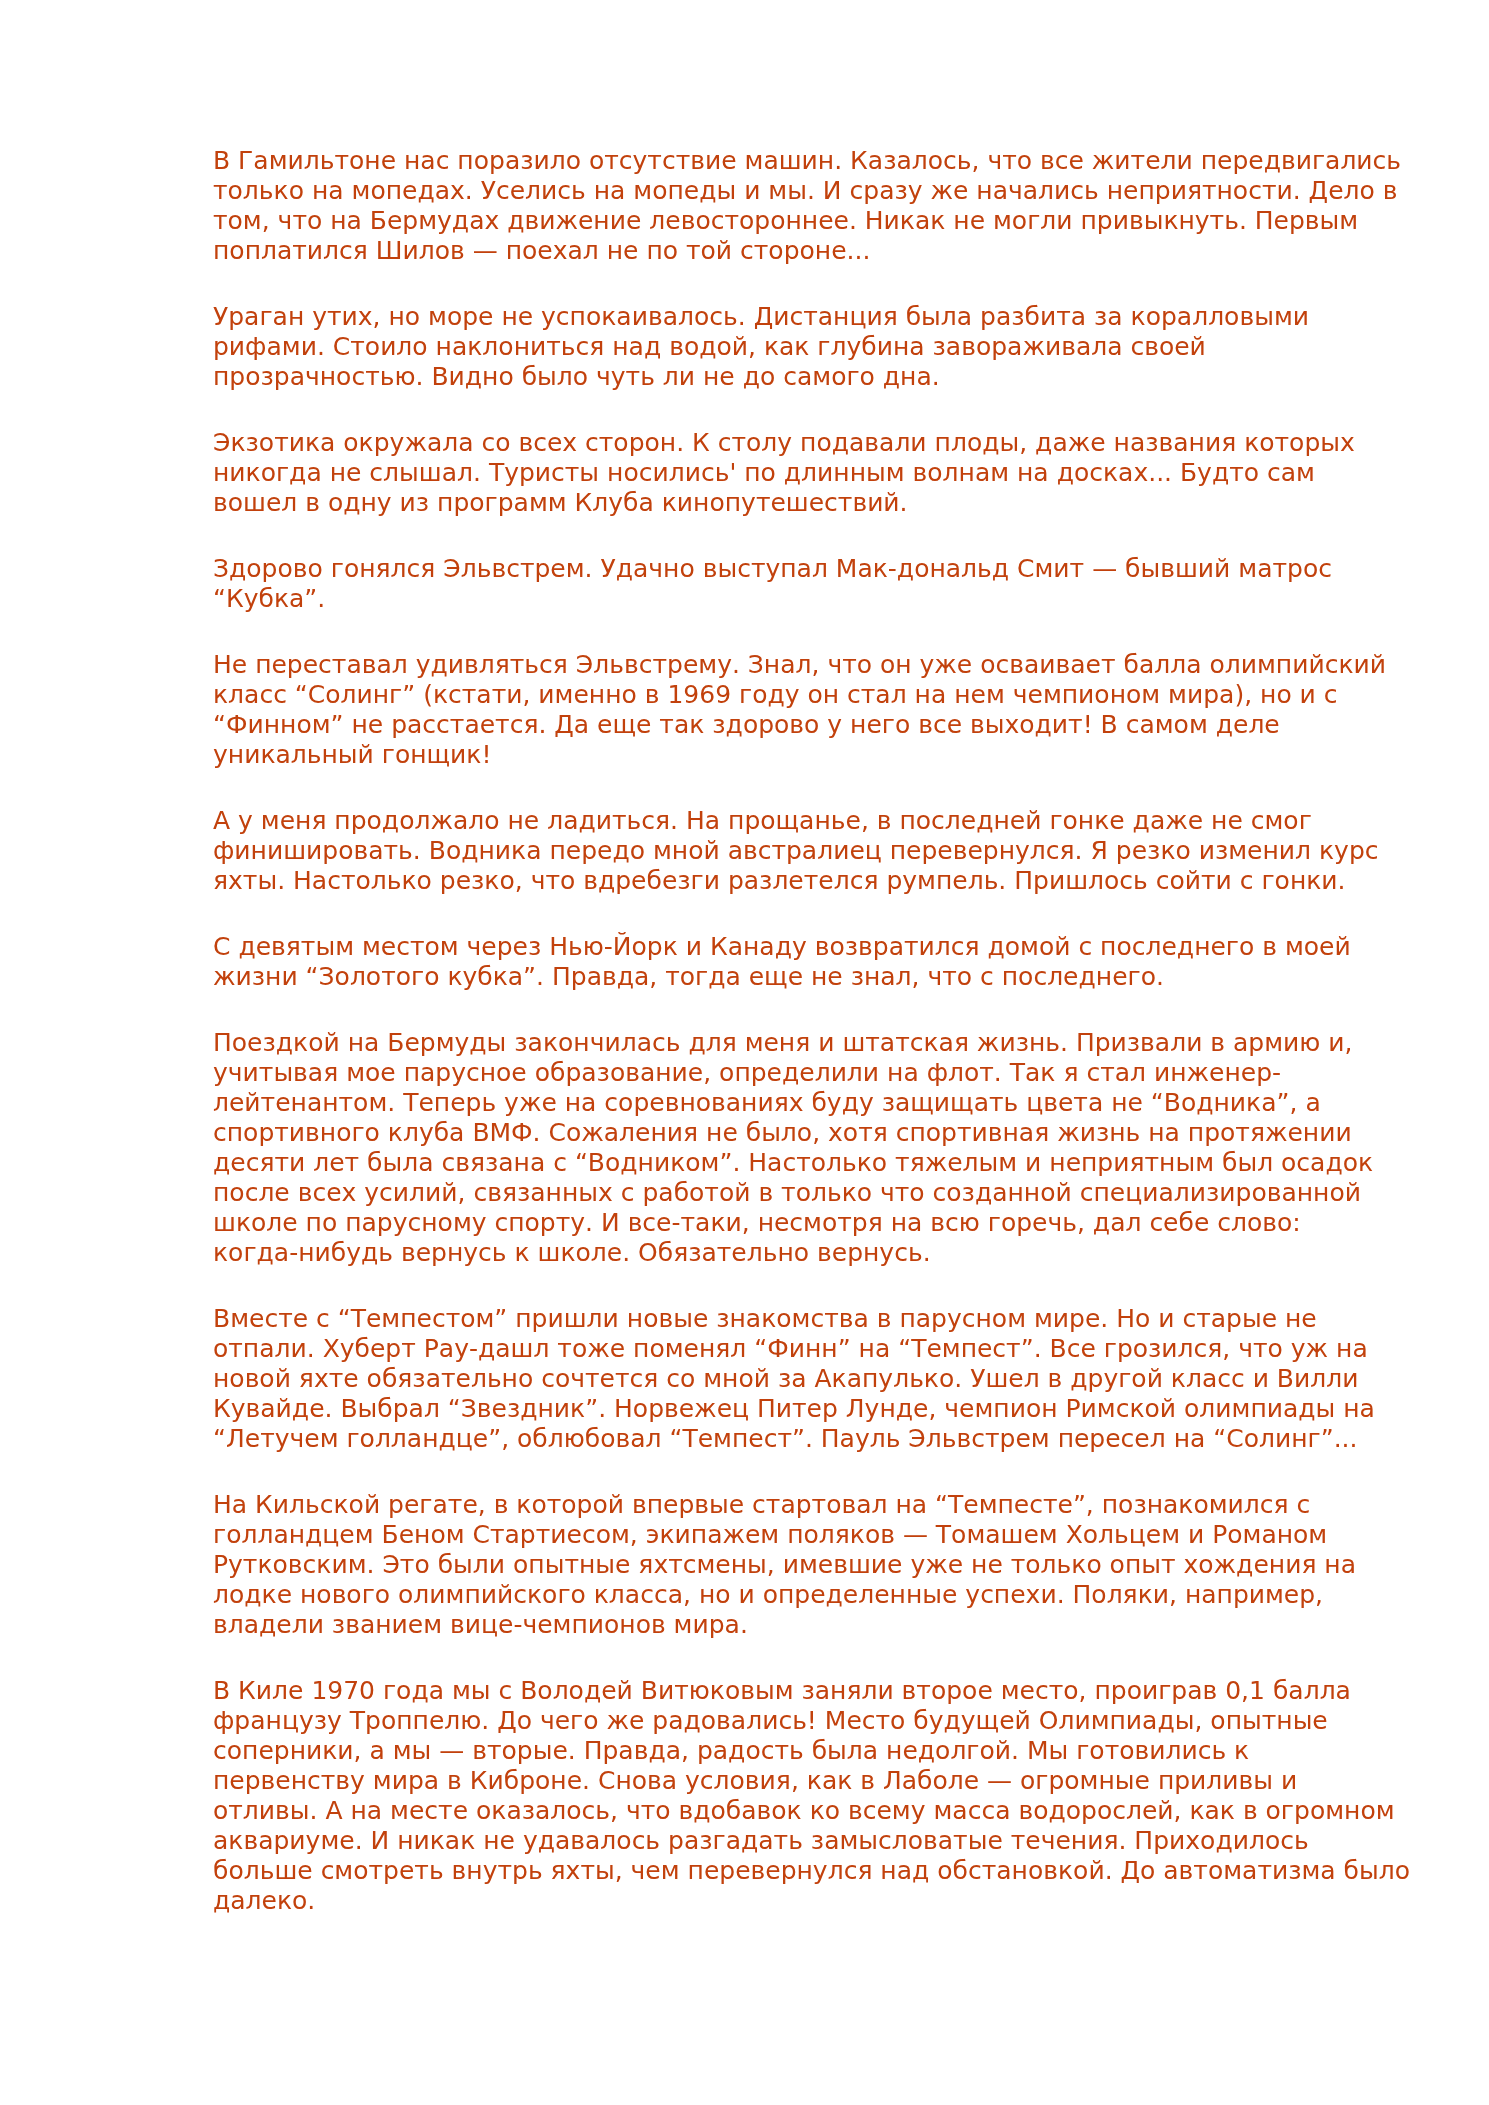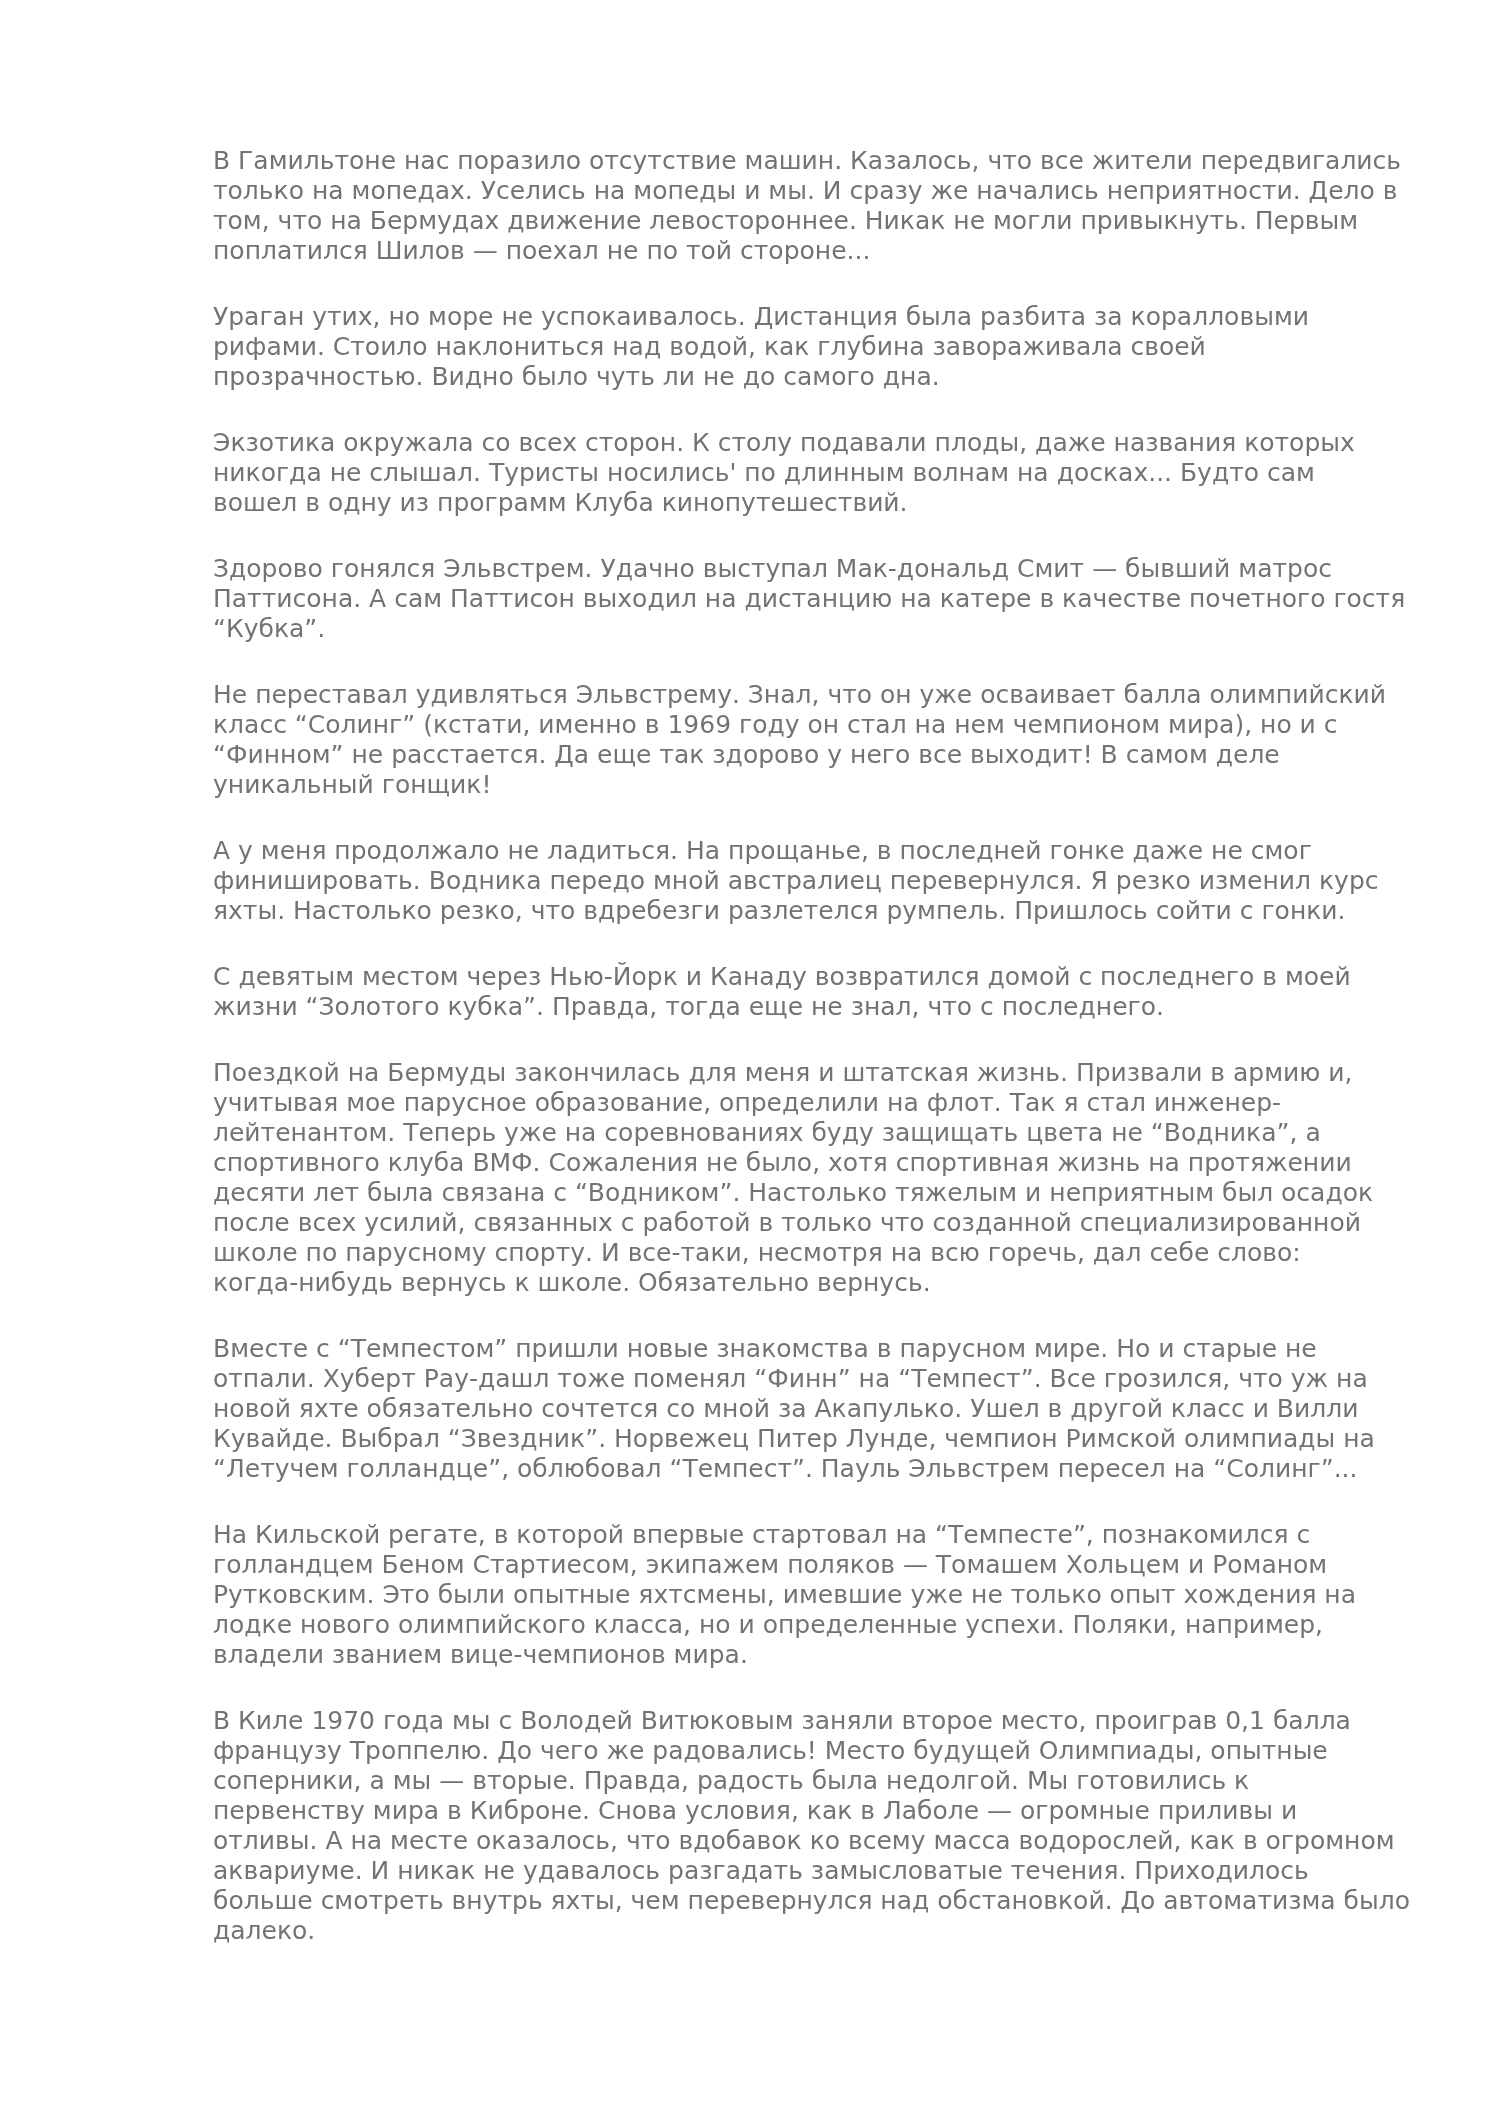--- a/index.html
+++ b/index.html
@@ -35,40 +35,39 @@
   }
   .text-line {
     display: block;
     white-space: pre;
   }
 </style>
 </head>
 <body style="background: rgb(255, 255, 255);">
 
 <main class="page">
-  <div class="text-column" id="text-column" style="color: #737373;">
+  <div class="text-column" id="text-column" style="color: #c2410c;">
       <p class="paragraph">
         <span class="text-line">В Гамильтоне нас поразило отсутствие машин. Казалось, что все жители передвигались</span>
         <span class="text-line">только на мопедах. Уселись на мопеды и мы. И сразу же начались неприятности. Дело в</span>
         <span class="text-line">том, что на Бермудах движение левостороннее. Никак не могли привыкнуть. Первым</span>
         <span class="text-line">поплатился Шилов — поехал не по той стороне...</span>
       </p>
       <p class="paragraph">
         <span class="text-line">Ураган утих, но море не успокаивалось. Дистанция была разбита за коралловыми</span>
         <span class="text-line">рифами. Стоило наклониться над водой, как глубина завораживала своей</span>
         <span class="text-line">прозрачностью. Видно было чуть ли не до самого дна.</span>
       </p>
       <p class="paragraph">
         <span class="text-line">Экзотика окружала со всех сторон. К столу подавали плоды, даже названия которых</span>
         <span class="text-line">никогда не слышал. Туристы носились' по длинным волнам на досках... Будто сам</span>
         <span class="text-line">вошел в одну из программ Клуба кинопутешествий.</span>
       </p>
       <p class="paragraph">
         <span class="text-line">Здорово гонялся Эльвстрем. Удачно выступал Мак-дональд Смит — бывший матрос</span>
-        <span class="text-line">Паттисона. А сам Паттисон выходил на дистанцию на катере в качестве почетного гостя</span>
         <span class="text-line">“Кубка”.</span>
       </p>
       <p class="paragraph">
         <span class="text-line">Не переставал удивляться Эльвстрему. Знал, что он уже осваивает балла олимпийский</span>
         <span class="text-line">класс “Солинг” (кстати, именно в 1969 году он стал на нем чемпионом мира), но и с</span>
         <span class="text-line">“Финном” не расстается. Да еще так здорово у него все выходит! В самом деле</span>
         <span class="text-line">уникальный гонщик!</span>
       </p>
       <p class="paragraph">
         <span class="text-line">А у меня продолжало не ладиться. На прощанье, в последней гонке даже не смог</span>

